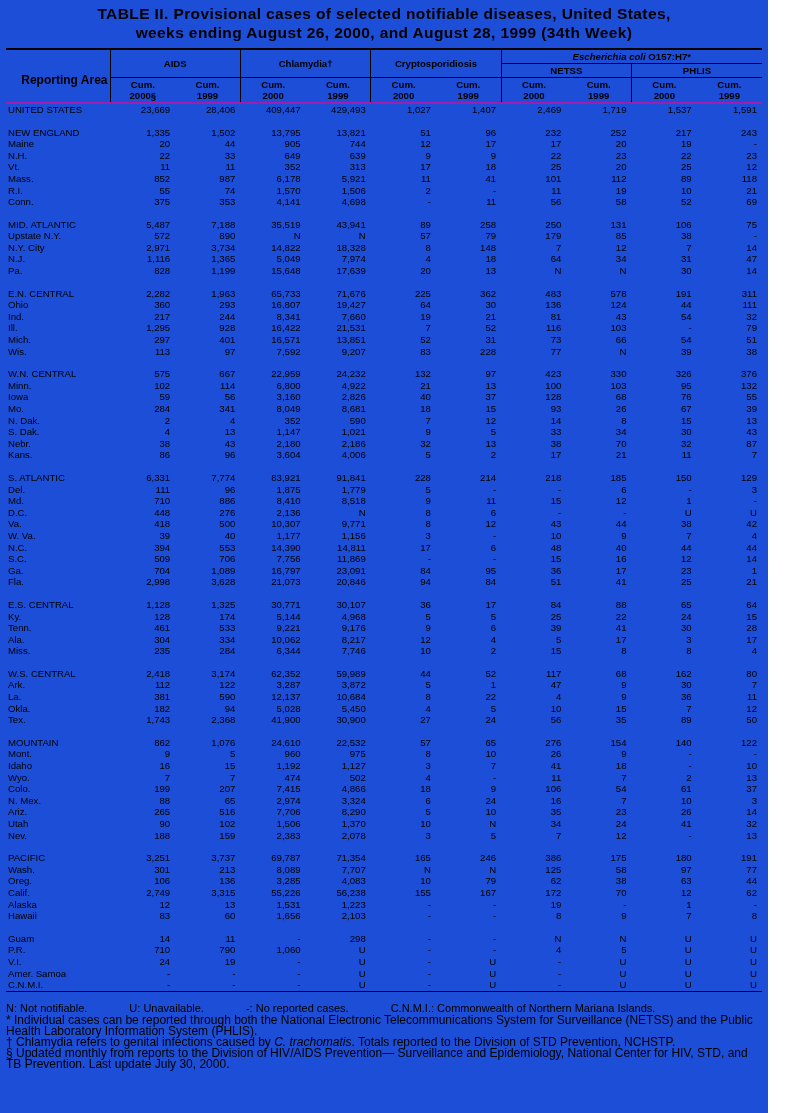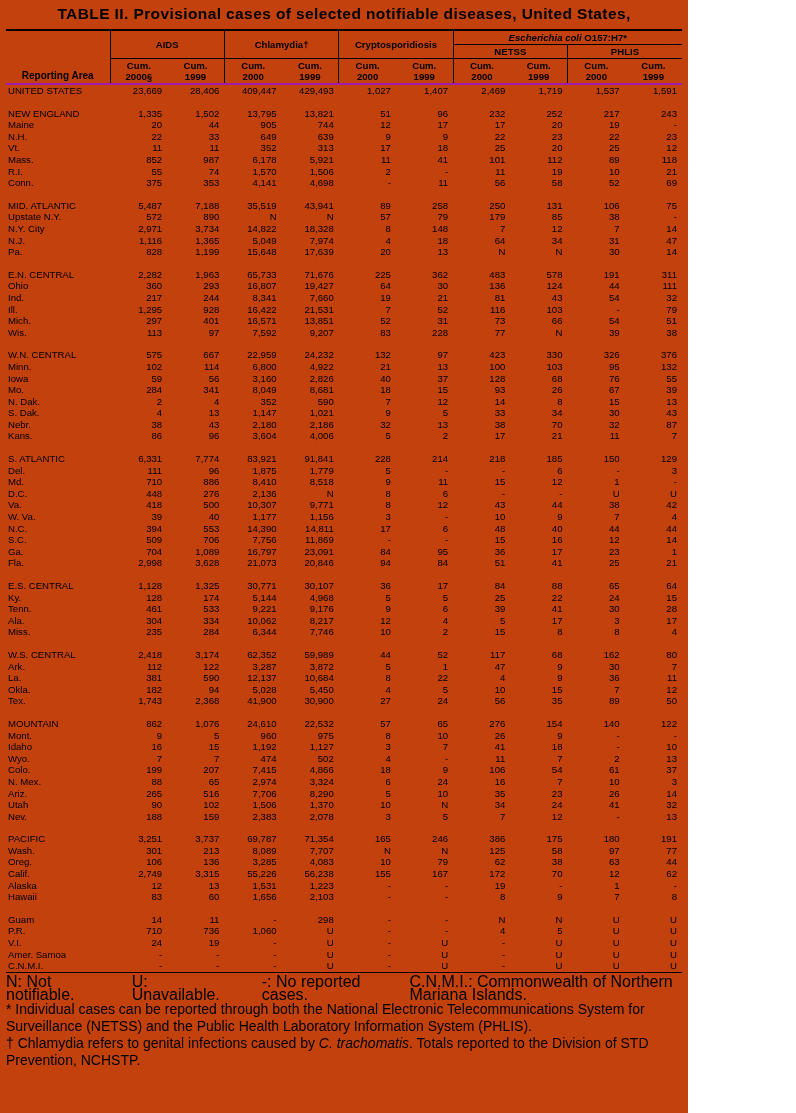--- a/index.html
+++ b/index.html
@@ -1,44 +1,44 @@
 <!DOCTYPE html>
 <html><head>
 <meta charset="utf-8">
 <style>
   * { margin:0; padding:0; box-sizing:border-box; }
   html,body { background:#fff; }
   body { font-family:"Liberation Sans", sans-serif; color:#000; }
-  .page { width:688px; height:1113px; padding:5px 6px 0 6px; overflow:hidden; background:#c2410c; }
+  .page { width:768px; height:1113px; padding:5px 6px 0 6px; overflow:hidden; background:#1d4ed8; }
   .title { font-size:15.5px; font-weight:bold; text-align:center; line-height:1.22; letter-spacing:0.4px; margin-bottom:5px; }
   table { width:100%; border-collapse:collapse; table-layout:fixed; font-size:9.6px;
           border-top:2px solid #000; border-bottom:1px solid #000; }
   col.stub { width:104px; }
   thead th { font-weight:bold; text-align:center; vertical-align:middle; padding:1px 2px; line-height:1.15; }
-  th.stub-head { text-align:center; vertical-align:bottom; padding:1px 2px 2px 2px; font-size:10px; }
+  th.stub-head { text-align:right; vertical-align:bottom; padding:1px 2px 14px 2px; font-size:12px; }
   th.group { border-bottom:1px solid #000; }
   .vl { border-left:1px solid #000; }
   .bb2 { border-bottom:2px solid #a21caf; }
   th .blk { display:block; }
   .it { font-style:italic;text-align:right; }
   tbody td { line-height:11.6px; padding:0 5px 0 0; white-space:nowrap; overflow:hidden; }
   td.num { text-align:right; }
   td.area { text-align:left; padding:0 0 0 2px; }
   tr.gap td { height:11px; }
-  .legend { display:flex; font-size:16px; margin-top:2px; line-height:13px; }
+  .legend { display:flex; font-size:11px; margin-top:10px; line-height:13px; }
   .legend span { margin-right:42px; }
   .legend span:last-child { margin-right:0; }
-  .notes p { font-size:14px; line-height:17px; }
+  .notes p { font-size:12px; line-height:11px; }
 </style>
 </head>
 <body>
 
 <div class="page">
 
-  <h1 class="title"><span>TABLE II. Provisional cases of selected notifiable diseases, United States,</span><br></h1>
+  <h1 class="title"><span>TABLE II. Provisional cases of selected notifiable diseases, United States,</span><br><span>weeks ending August 26, 2000, and August 28, 1999 (34th Week)</span></h1>
 
   <table>
     <colgroup>
       <col class="stub">
         <col>
         <col>
         <col>
         <col>
         <col>
         <col>
@@ -948,21 +948,21 @@
           <td class="num">-</td>
           <td class="num">-</td>
           <td class="num">N</td>
           <td class="num">N</td>
           <td class="num">U</td>
           <td class="num">U</td>
         </tr>
         <tr>
           <td class="area">P.R.</td>
           <td class="num">710</td>
-          <td class="num">736</td>
+          <td class="num">790</td>
           <td class="num">1,060</td>
           <td class="num">U</td>
           <td class="num">-</td>
           <td class="num">-</td>
           <td class="num">4</td>
           <td class="num">5</td>
           <td class="num">U</td>
           <td class="num">U</td>
         </tr>
         <tr>
@@ -1010,15 +1010,16 @@
   <div class="legend">
       <span>N: Not notifiable.</span>
       <span>U: Unavailable.</span>
       <span>-: No reported cases.</span>
       <span>C.N.M.I.: Commonwealth of Northern Mariana Islands.</span>
     </div>
 
   <div class="notes">
       <p><span>* Individual cases can be reported through both the National Electronic Telecommunications System for Surveillance (NETSS) and the Public Health Laboratory Information System (PHLIS).</span></p>
       <p><span>† Chlamydia refers to genital infections caused by </span><span class="it">C. trachomatis</span><span>. Totals reported to the Division of STD Prevention, NCHSTP.</span></p>
+      <p><span>§ Updated monthly from reports to the Division of HIV/AIDS Prevention— Surveillance and Epidemiology, National Center for HIV, STD, and TB Prevention. Last update July 30, 2000.</span></p>
     </div>
 
 </div>
 
 </body></html>

